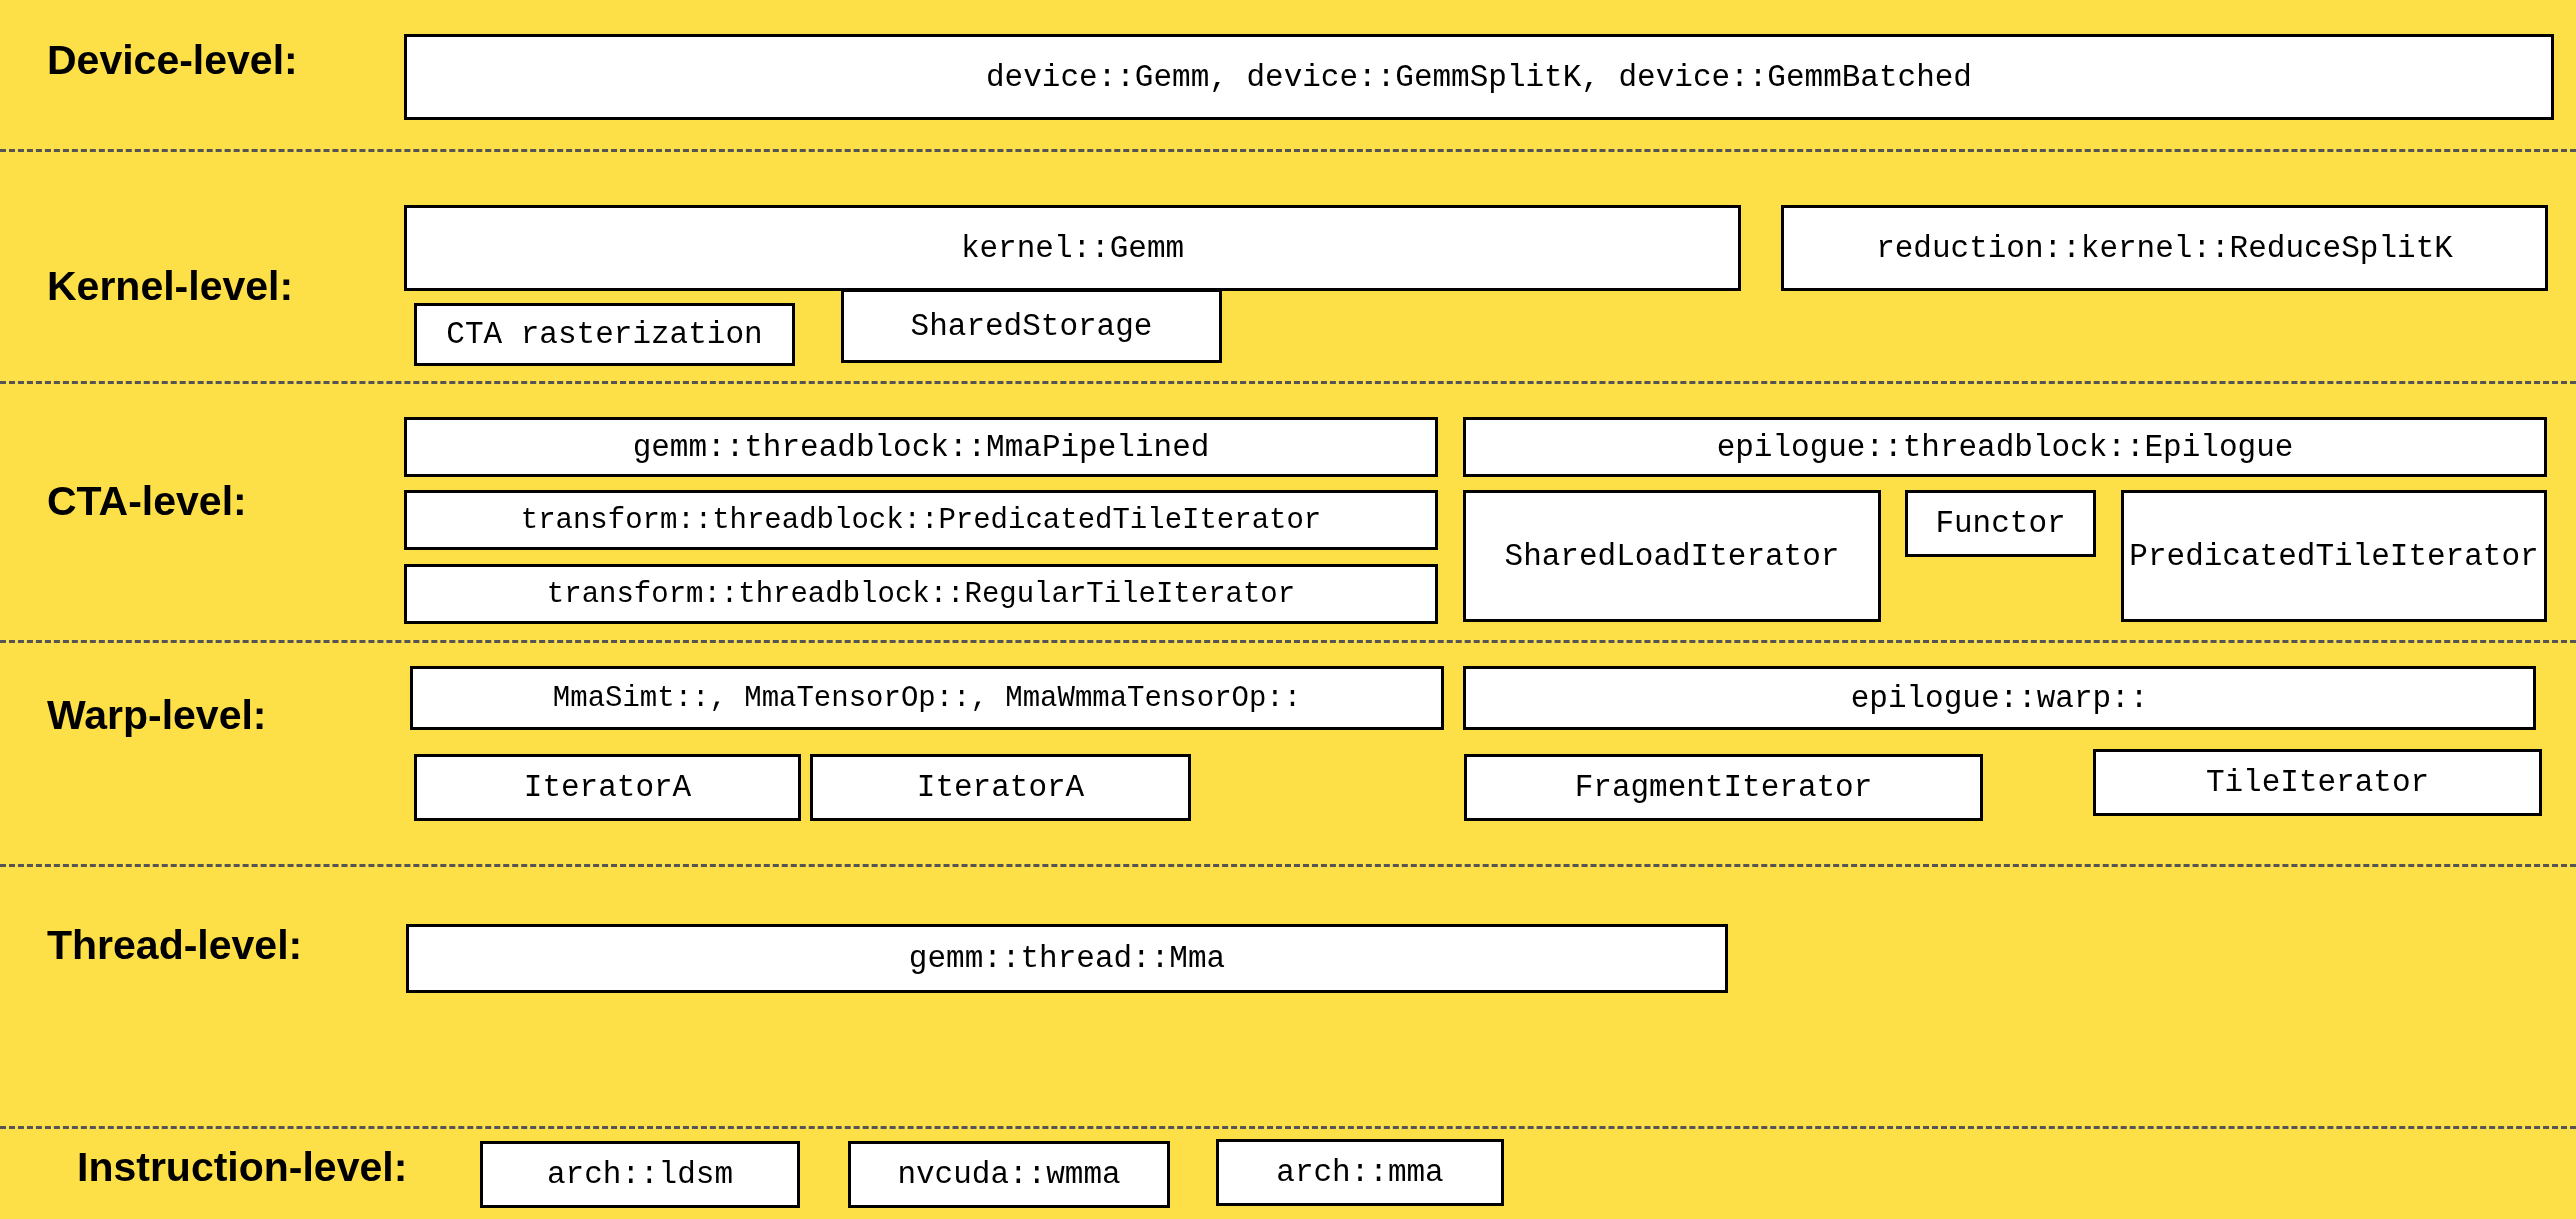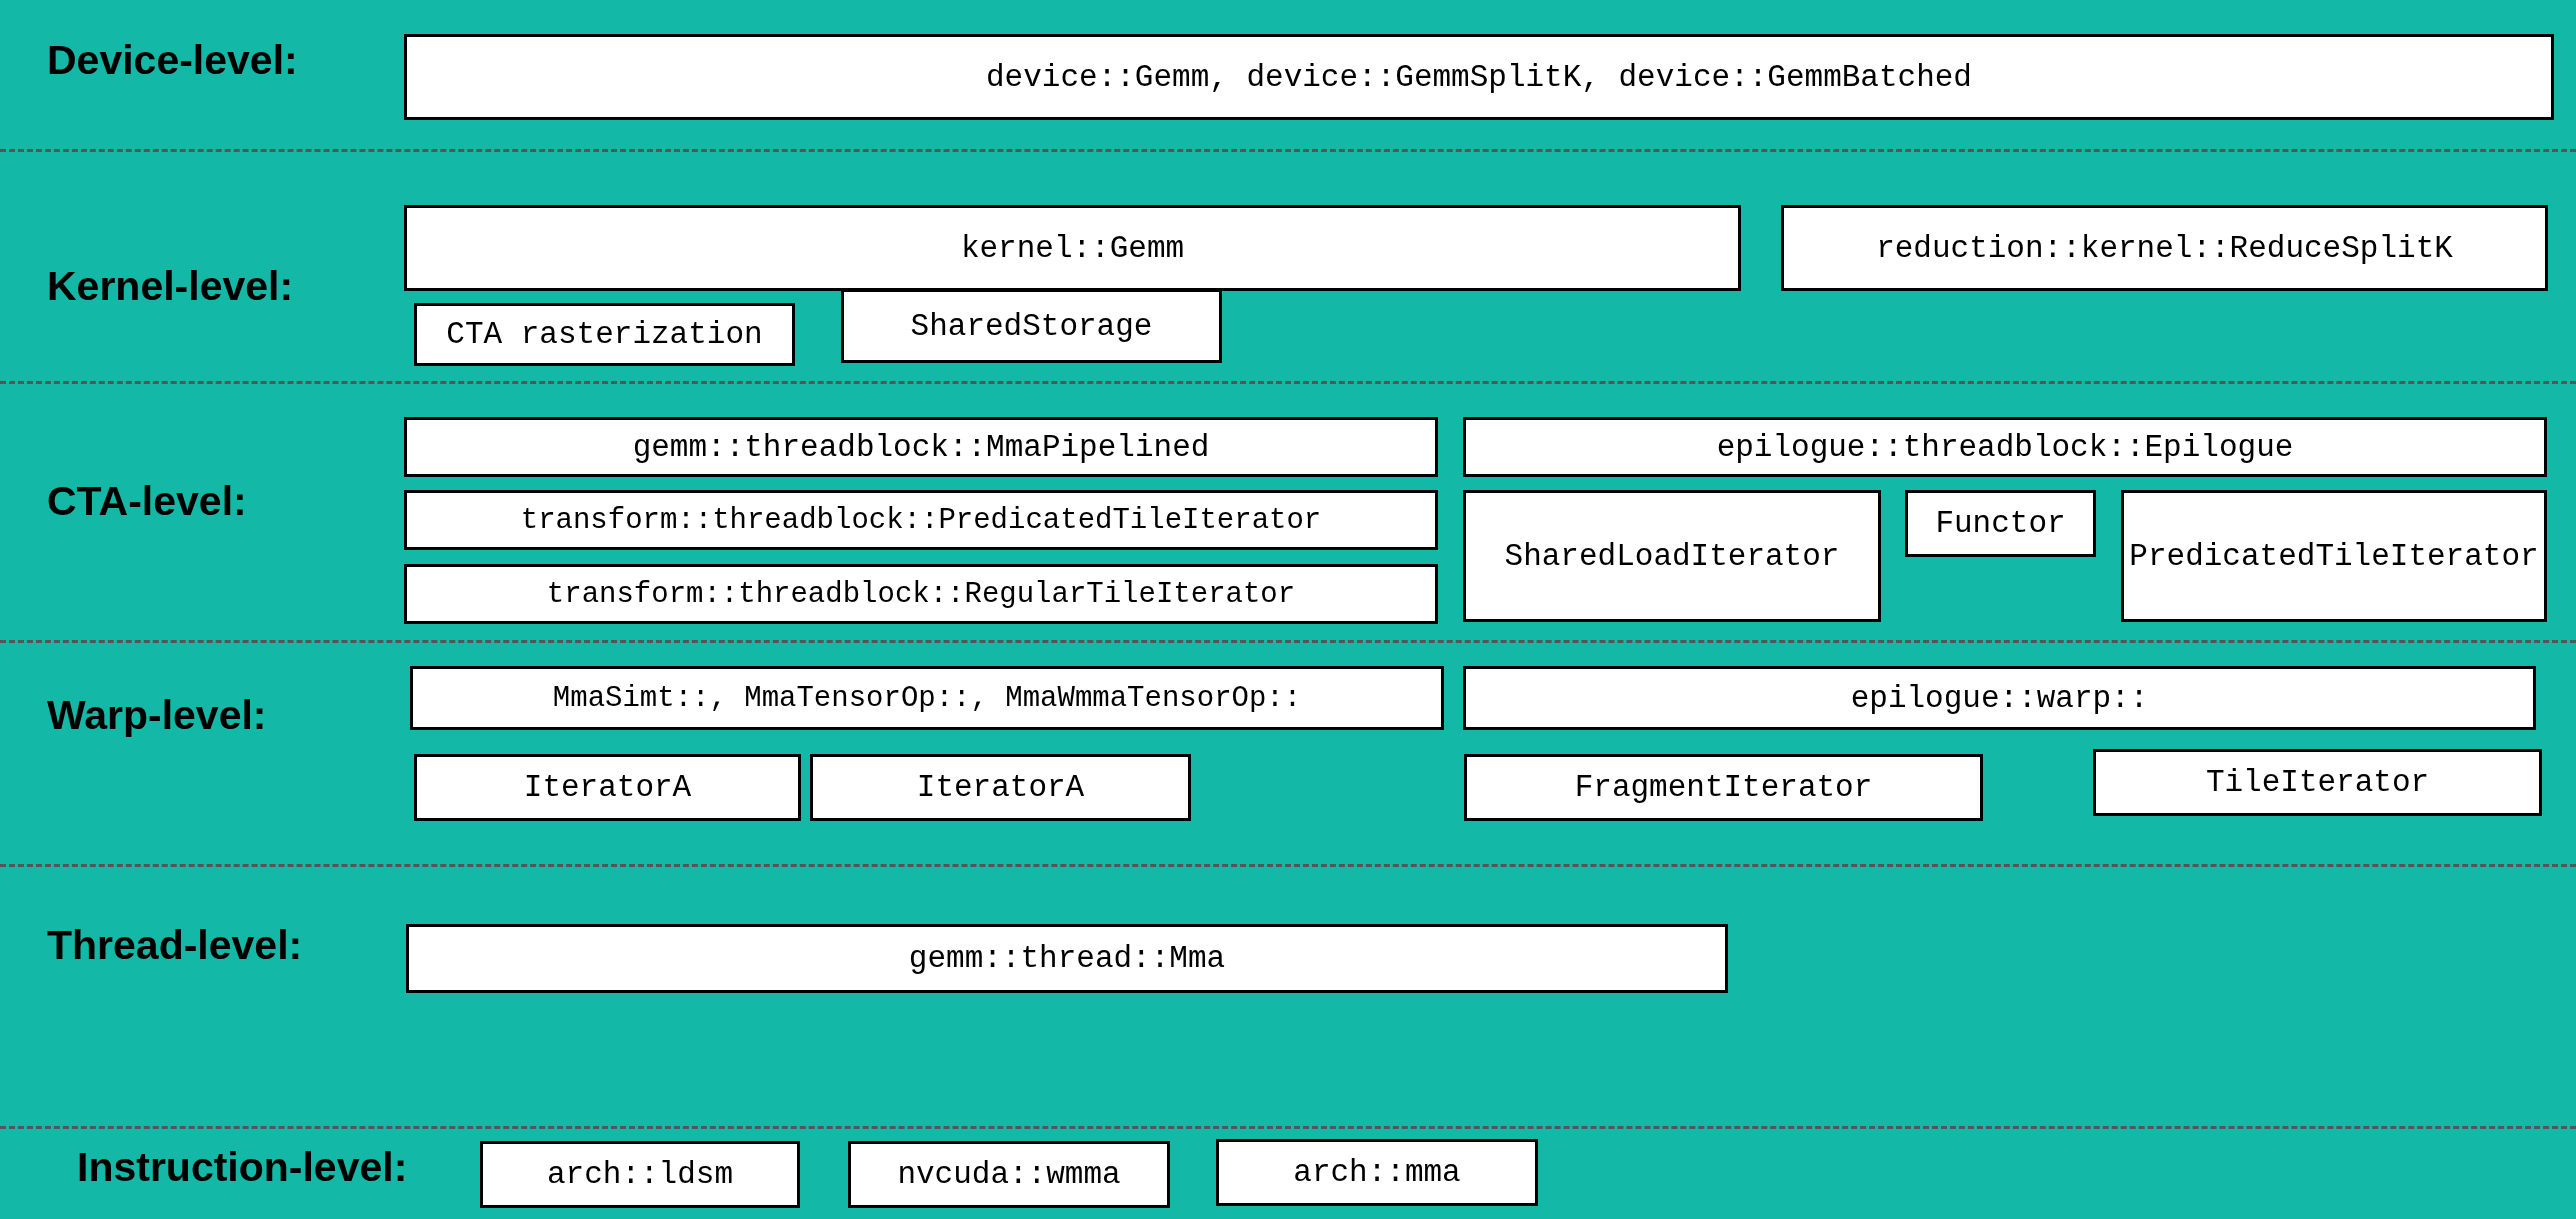--- a/index.html
+++ b/index.html
@@ -5,21 +5,21 @@
 <style>
   html, body {
     margin: 0;
     padding: 0;
     background: #ffffff;
   }
   #canvas {
     position: relative;
     width: 2576px;
     height: 1219px;
-    background: #14b8a6;
+    background: #fde047;
     overflow: hidden;
     font-family: "Liberation Sans", sans-serif;
   }
   .level-label {
     position: absolute;
     font-family: "Liberation Sans", sans-serif;
     font-weight: bold;
     font-size: 41px;
     color: #000000;
     white-space: nowrap;
@@ -159,18 +159,18 @@
   <div class="level-label" style="left:47px; top:1147px;margin-left:30px;">Instruction-level:</div>
 
   <div class="box" style="left:480px; top:1141px; width:320px; height:67px;">
     <span class="box-label">arch::ldsm</span>
   </div>
 
   <div class="box" style="left:848px; top:1141px; width:322px; height:67px;">
     <span class="box-label">nvcuda::wmma</span>
   </div>
 
-  <div class="box" style="left:1216px; top:1139px; width:322px; height:67px;">
+  <div class="box" style="left:1216px; top:1139px; width:288px; height:67px;">
     <span class="box-label">arch::mma</span>
   </div>
 
 </div>
 
 
 </body></html>

